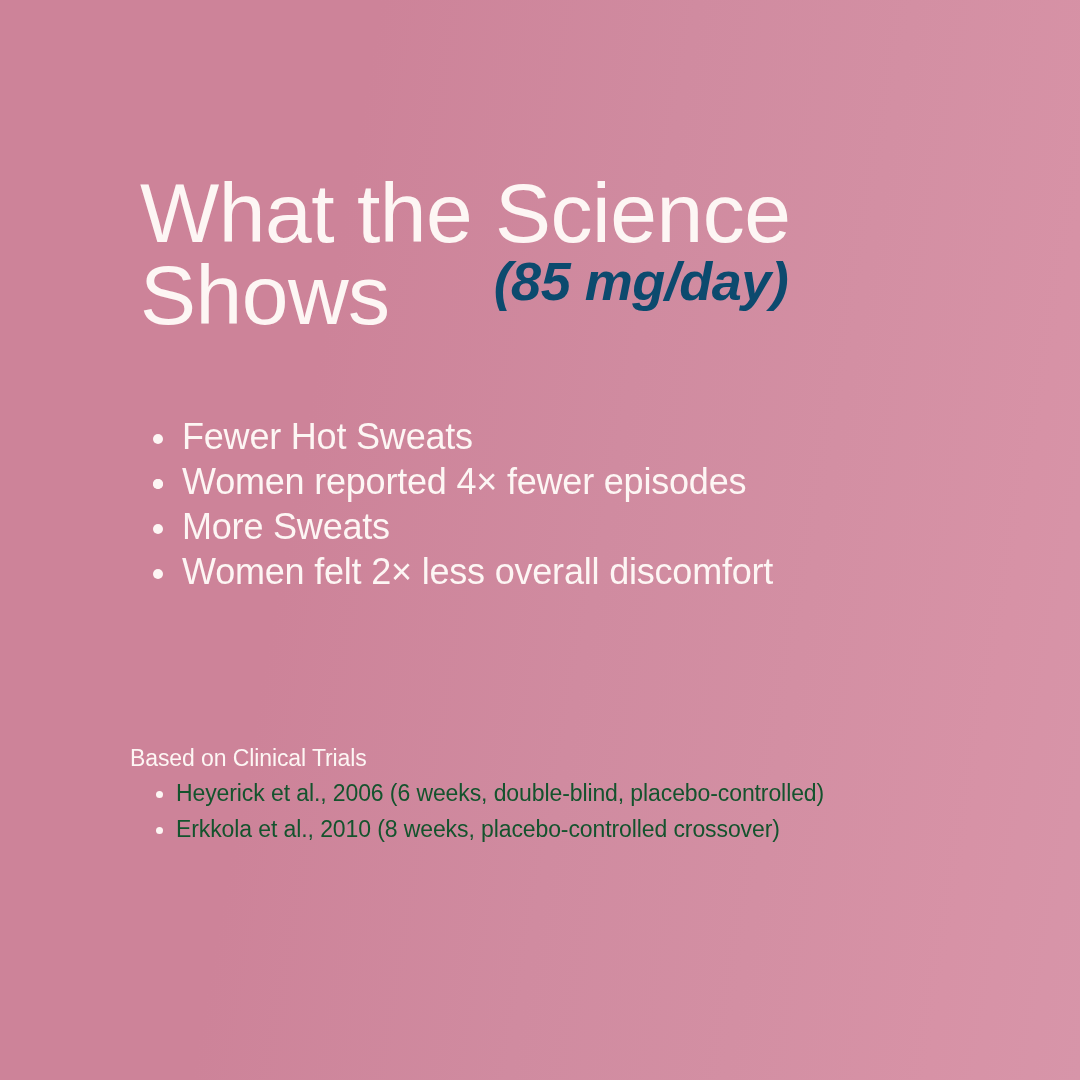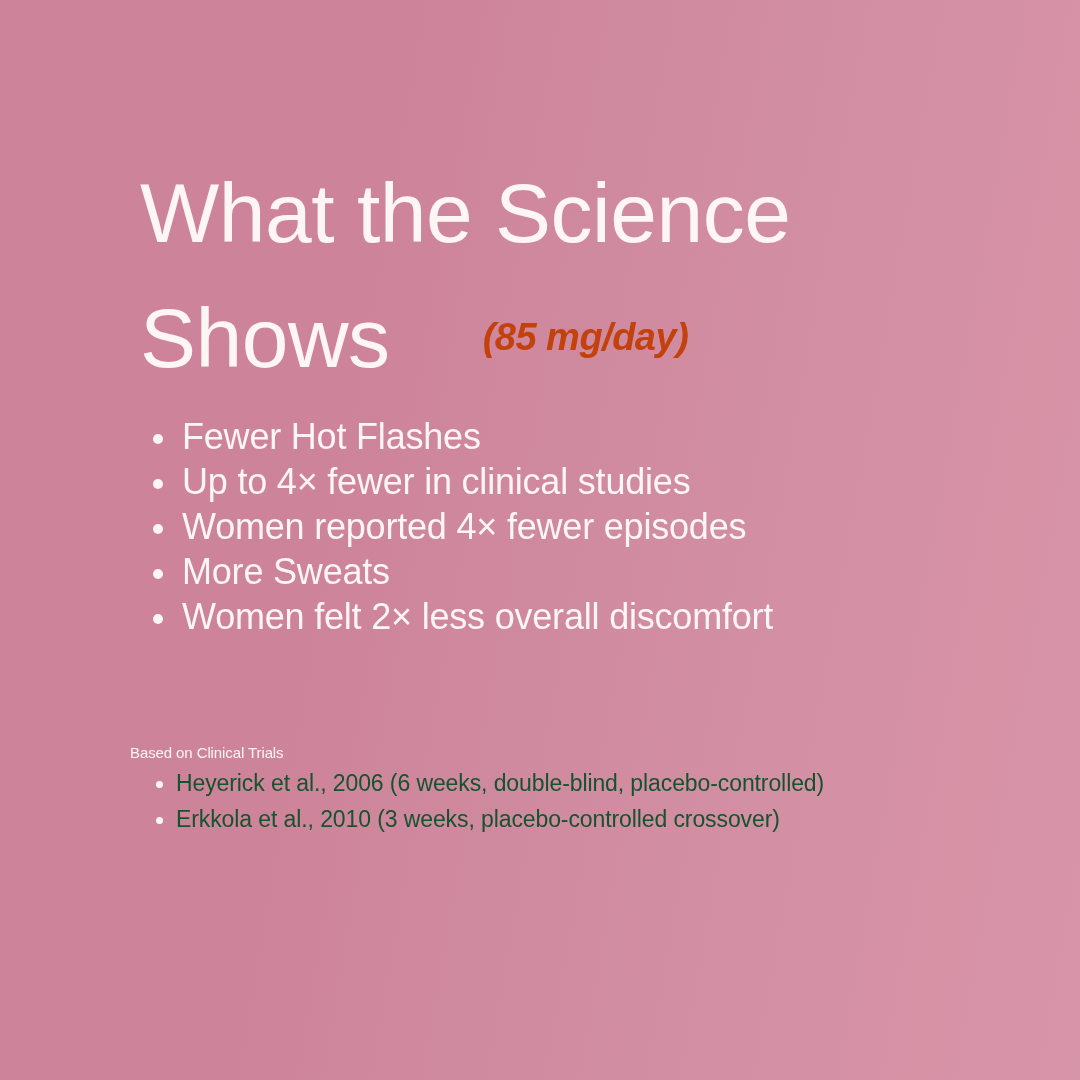--- a/index.html
+++ b/index.html
@@ -41,33 +41,32 @@
     font-weight: 300;
     font-size: 84px;
     line-height: 0.98;
     letter-spacing: -0.5px;
     color: #fdf6f4;
     white-space: nowrap;
   }
 
   #title-line-2-row {
     display: flex;
-    align-items: center;
-    gap: 1px;
-    margin-top: 43px;
+    align-items: flex-start;
+    gap: 12px;
   }
 
   #dose-badge {
     font-family: "Liberation Sans", sans-serif;
     font-style: italic;
     font-weight: 700;
-    font-size: 38px;
+    font-size: 54px;
     line-height: 1;
     letter-spacing: -0.5px;
-    color: #c2410c;
+    color: #0c4a6e;
     margin-left: 92px;
     margin-bottom: 2px;
     white-space: nowrap;
   }
 
   
   #benefits-list {
     position: absolute;
     left: 148px;
     top: 416px;
@@ -98,21 +97,21 @@
 
   
   #sources-block {
     position: absolute;
     left: 130px;
     top: 744px;
     width: 790px;
   }
 
   #sources-heading {
-    font-size: 15px;
+    font-size: 23px;
     font-weight: 400;
     color: #fdf6f4;
     letter-spacing: -0.1px;
     line-height: 1.25;
     margin-bottom: 6px;
   }
 
   #sources-list {
     list-style: none;
     padding-left: 22px;
@@ -148,25 +147,24 @@
     <div class="title-line">What the Science</div>
     <div id="title-line-2-row">
       <div class="title-line">Shows</div>
       <div id="dose-badge">(85 mg/day)</div>
     </div>
   </div>
 
   <ul id="benefits-list">
     <li class="benefit-item">
       <span class="dot"></span>
-      <span>Fewer Hot Flashes</span>
+      <span>Fewer Hot Sweats</span>
     </li>
     <li class="benefit-item">
       <span class="dot"></span>
-      <span>Up to 4× fewer in clinical studies</span>
     </li>
     <li class="benefit-item">
       <span class="dot"></span>
       <span>Women reported 4× fewer episodes</span>
     </li>
     <li class="benefit-item">
       <span class="dot"></span>
       <span>More Sweats</span>
     </li>
     <li class="benefit-item">
@@ -177,18 +175,18 @@
 
   <div id="sources-block">
     <div id="sources-heading">Based on Clinical Trials</div>
     <ul id="sources-list">
       <li class="source-item">
         <span class="dot"></span>
         <span>Heyerick et al., 2006 (6 weeks, double-blind, placebo-controlled)</span>
       </li>
       <li class="source-item">
         <span class="dot"></span>
-        <span>Erkkola et al., 2010 (3 weeks, placebo-controlled crossover)</span>
+        <span>Erkkola et al., 2010 (8 weeks, placebo-controlled crossover)</span>
       </li>
     </ul>
   </div>
 
 </div>
 
 </body></html>

